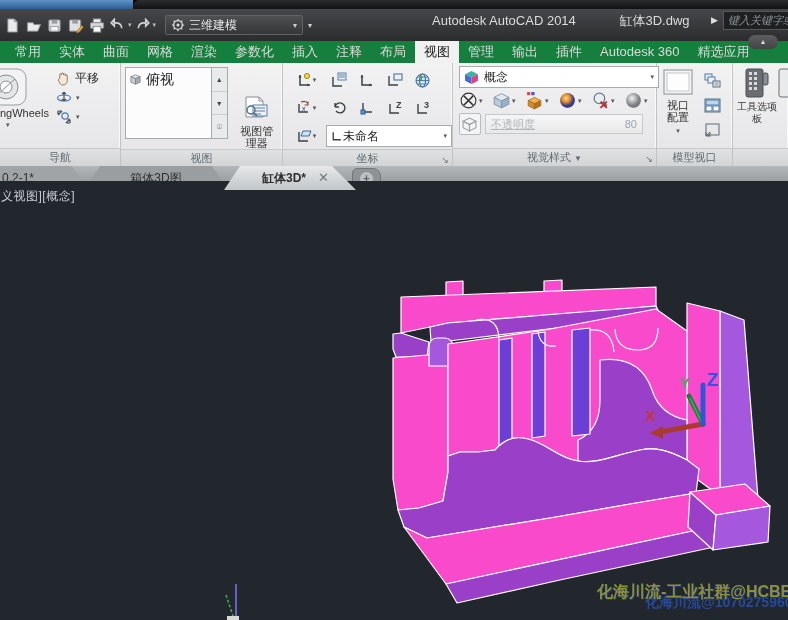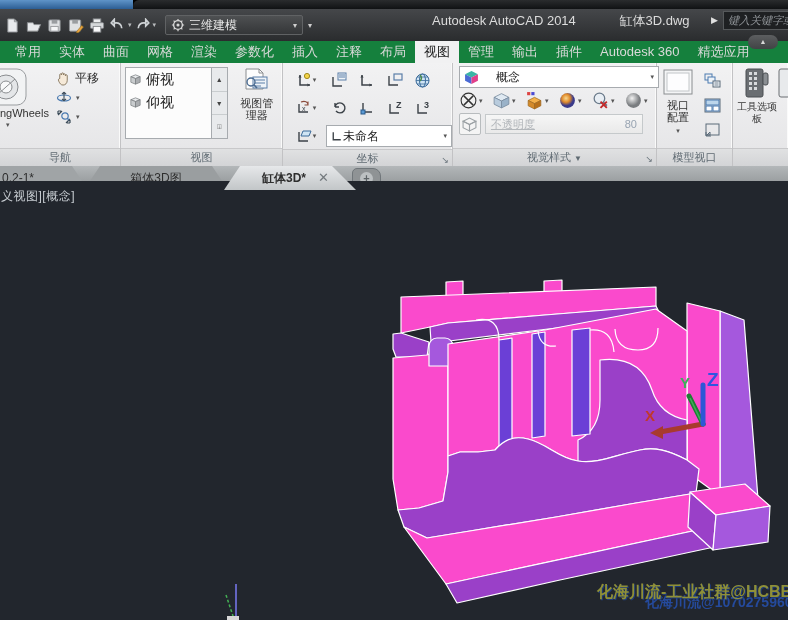--- a/index.html
+++ b/index.html
@@ -47,35 +47,35 @@
   .wheelbtn .wcaret{position:absolute;left:6px;top:58px;font-size:7px;color:#555;}
   .navcol{display:flex;flex-direction:column;gap:3px;padding-top:7px;margin-left:4px;}
   .navrow{display:flex;align-items:center;gap:4px;font-size:12px;color:#2c2c2c;}
   
   .viewlist{width:88px;margin:4px 0 0 4px;background:#fcfcfc;border:1px solid #a7abaf;height:70px;}
   .viewitem{height:23px;display:flex;align-items:center;gap:4px;padding-left:3px;font-size:14px;color:#222;}
   .vscroll{width:15px;height:70px;margin-top:4px;border:1px solid #a7abaf;border-left:none;
            background:#e8eaec;display:flex;flex-direction:column;}
   .vscroll div{flex:1;display:flex;align-items:center;justify-content:center;font-size:7px;color:#444;
            border-bottom:1px solid #c9cdcf;}
-  .viewmgr{width:52px;margin-left:4px;text-align:center;padding-top:5px;font-size:11px;color:#333;}
+  .viewmgr{width:52px;margin-left:4px;text-align:center;padding-top:5px;font-size:11px;color:#333;margin-top:28px;}
   .viewmgr .cjk2{margin:2px auto 0;width:34px;}
   
   .coordgrid{padding:4px 3px 0 5px;display:flex;flex-direction:column;gap:2px;}
   .crow{display:flex;gap:2px;align-items:center;}
   .cbtn{width:24px;height:24px;}
   .cbtn-w{width:34px;height:24px;gap:1px;}
   .ccaret{font-size:7px;color:#555;}
   .ucscombo{width:116px;height:20px;background:#fff;border:1px solid #a7abaf;display:flex;
             align-items:center;padding:0 4px;font-size:12px;color:#222;}
   .ucscombo .ccaret{margin-left:auto;}
   
   .viscol{padding:3px 4px 0 6px;display:flex;flex-direction:column;gap:3px;}
   .viscombo{width:190px;height:20px;background:#fff;border:1px solid #a7abaf;display:flex;
-            align-items:center;gap:17px;padding:0 4px;font-size:12px;color:#222;}
+            align-items:center;gap:5px;padding:0 4px;font-size:12px;color:#222;}
   .viscombo .ccaret{margin-left:auto;}
   .visrow{display:flex;gap:2px;align-items:center;}
   .visgrp{display:flex;align-items:center;gap:1px;width:31px;}
   .oprow{display:flex;gap:4px;align-items:center;}
   .opslider{width:146px;height:18px;border:1px solid #c5c9cb;background:linear-gradient(#f6f6f6,#e9e9e9);
             display:flex;align-items:center;font-size:11px;color:#b3b7bb;padding:0 5px;}
   .opslider .opval{margin-left:auto;color:#98a4b2;font-style:normal;}
   
   .vpbig{width:42px;text-align:center;padding-top:5px;font-size:11px;color:#333;}
   .vpcol{display:flex;flex-direction:column;gap:3px;padding-top:6px;margin-left:2px;}
@@ -252,28 +252,20 @@
 
           <div class="viewitem">
             <svg width="13" height="13" viewBox="0 0 14 14">
               <polygon points="2,4 7,2 12,4 7,6" fill="#e8eaec" stroke="#7a7d80" stroke-width="0.8"></polygon>
               <polygon points="2,4 7,6 7,12 2,10" fill="#c9ccce" stroke="#7a7d80" stroke-width="0.8"></polygon>
               <polygon points="12,4 7,6 7,12 12,10" fill="#aaadb0" stroke="#7a7d80" stroke-width="0.8"></polygon>
             </svg>
             <span>俯视</span>
           </div>
 
-          <div class="viewitem">
-            <svg width="13" height="13" viewBox="0 0 14 14">
-              <polygon points="2,4 7,2 12,4 7,6" fill="#e8eaec" stroke="#7a7d80" stroke-width="0.8"></polygon>
-              <polygon points="2,4 7,6 7,12 2,10" fill="#c9ccce" stroke="#7a7d80" stroke-width="0.8"></polygon>
-              <polygon points="12,4 7,6 7,12 12,10" fill="#aaadb0" stroke="#7a7d80" stroke-width="0.8"></polygon>
-            </svg>
-            <span>仰视</span>
-          </div>
 
         </div>
       <div class="vscroll">
         <div>▲</div>
         <div>▼</div>
         <div style="border-bottom:none;">⍗</div>
       </div>
       <div class="viewmgr">
         <svg width="28" height="26" viewBox="0 0 28 26">
           <path d="M3,1 h13 l4,4 v16 h-17 z" fill="#fdfdfd" stroke="#8a8d90"></path>

